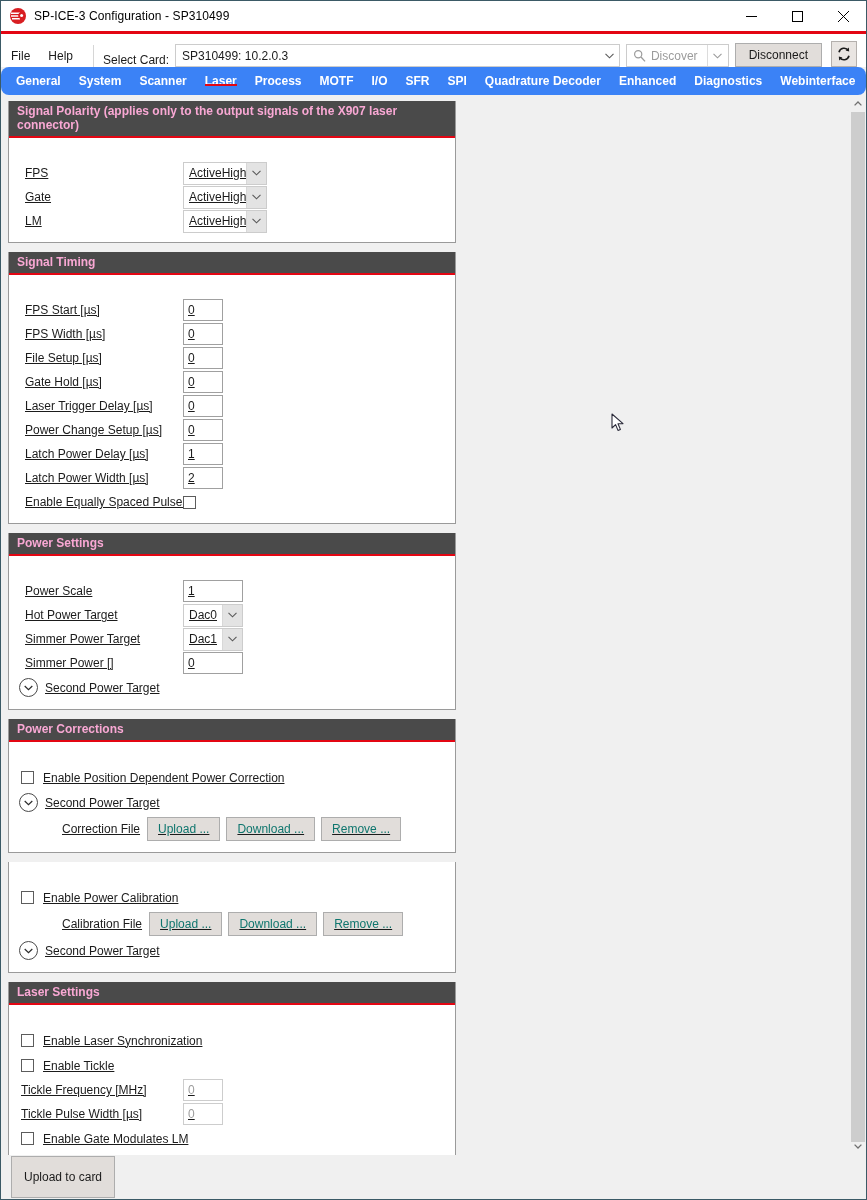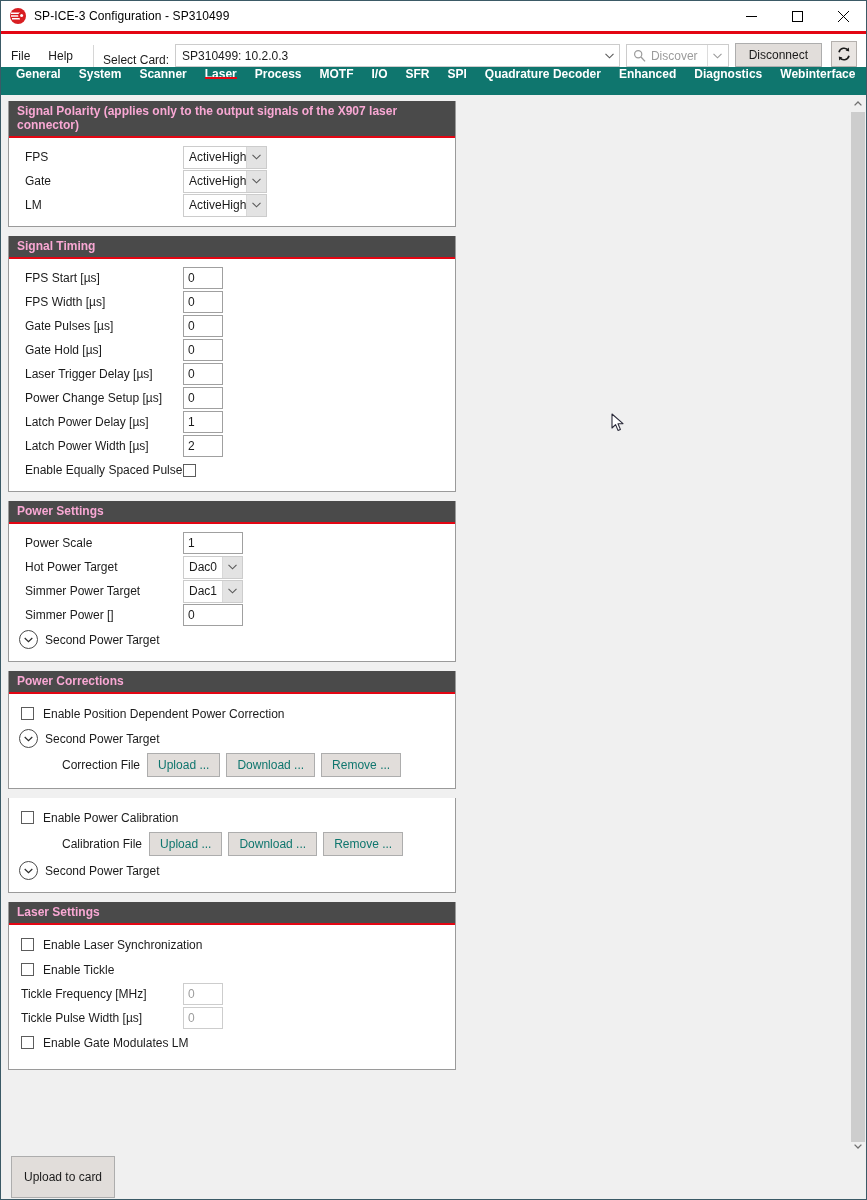--- a/index.html
+++ b/index.html
@@ -172,26 +172,27 @@
   #refresh-btn {
     width: 26px; height: 26px;
     background: #e9e5e2;
     border: 1px solid #b4b0ad;
     margin-right: 3px;
   }
 
   
   .tabbar {
     height: 28px;
-    background: #0f766e;
-    display: flex;
-    align-items: flex-start;
+    background: #3b82f6;
+    display: flex;
+    align-items: center;
     flex: none;
     padding-left: 6px;
     box-sizing: border-box;
+    border-radius: 8px;
   }
   .tab {
     display: flex;
     align-items: center;
     padding: 0 9px;
     font-size: 12px;
     font-weight: bold;
     color: #ffffff;
     position: relative;
     white-space: nowrap;
@@ -236,21 +237,22 @@
   }
   .group-head {
     background: #4a4a4a;
     color: #f9a8d4;
     font-size: 12px;
     font-weight: bold;
     padding: 3px 0 4px 8px;
     border-bottom: 2px solid #e30613;
   }
   .group-body {
-    padding: 7px 8px 9px 16px;
+    padding: 23px 8px 9px 16px;
+    text-decoration: underline;
   }
 
   .row {
     display: flex;
     align-items: center;
     height: 24px;
   }
   .row .lbl {
     width: 158px;
     font-size: 12px;
@@ -549,21 +551,21 @@
           <div class="group-body" id="timing-body">
               <div class="row">
                 <div class="lbl">FPS Start [µs]</div>
                 <div class="txt w40">0</div>
               </div>
               <div class="row">
                 <div class="lbl">FPS Width [µs]</div>
                 <div class="txt w40">0</div>
               </div>
               <div class="row">
-                <div class="lbl">Gate Pulses [µs]</div>
+                <div class="lbl">File Setup [µs]</div>
                 <div class="txt w40">0</div>
               </div>
               <div class="row">
                 <div class="lbl">Gate Hold [µs]</div>
                 <div class="txt w40">0</div>
               </div>
               <div class="row">
                 <div class="lbl">Laser Trigger Delay [µs]</div>
                 <div class="txt w40">0</div>
               </div>

